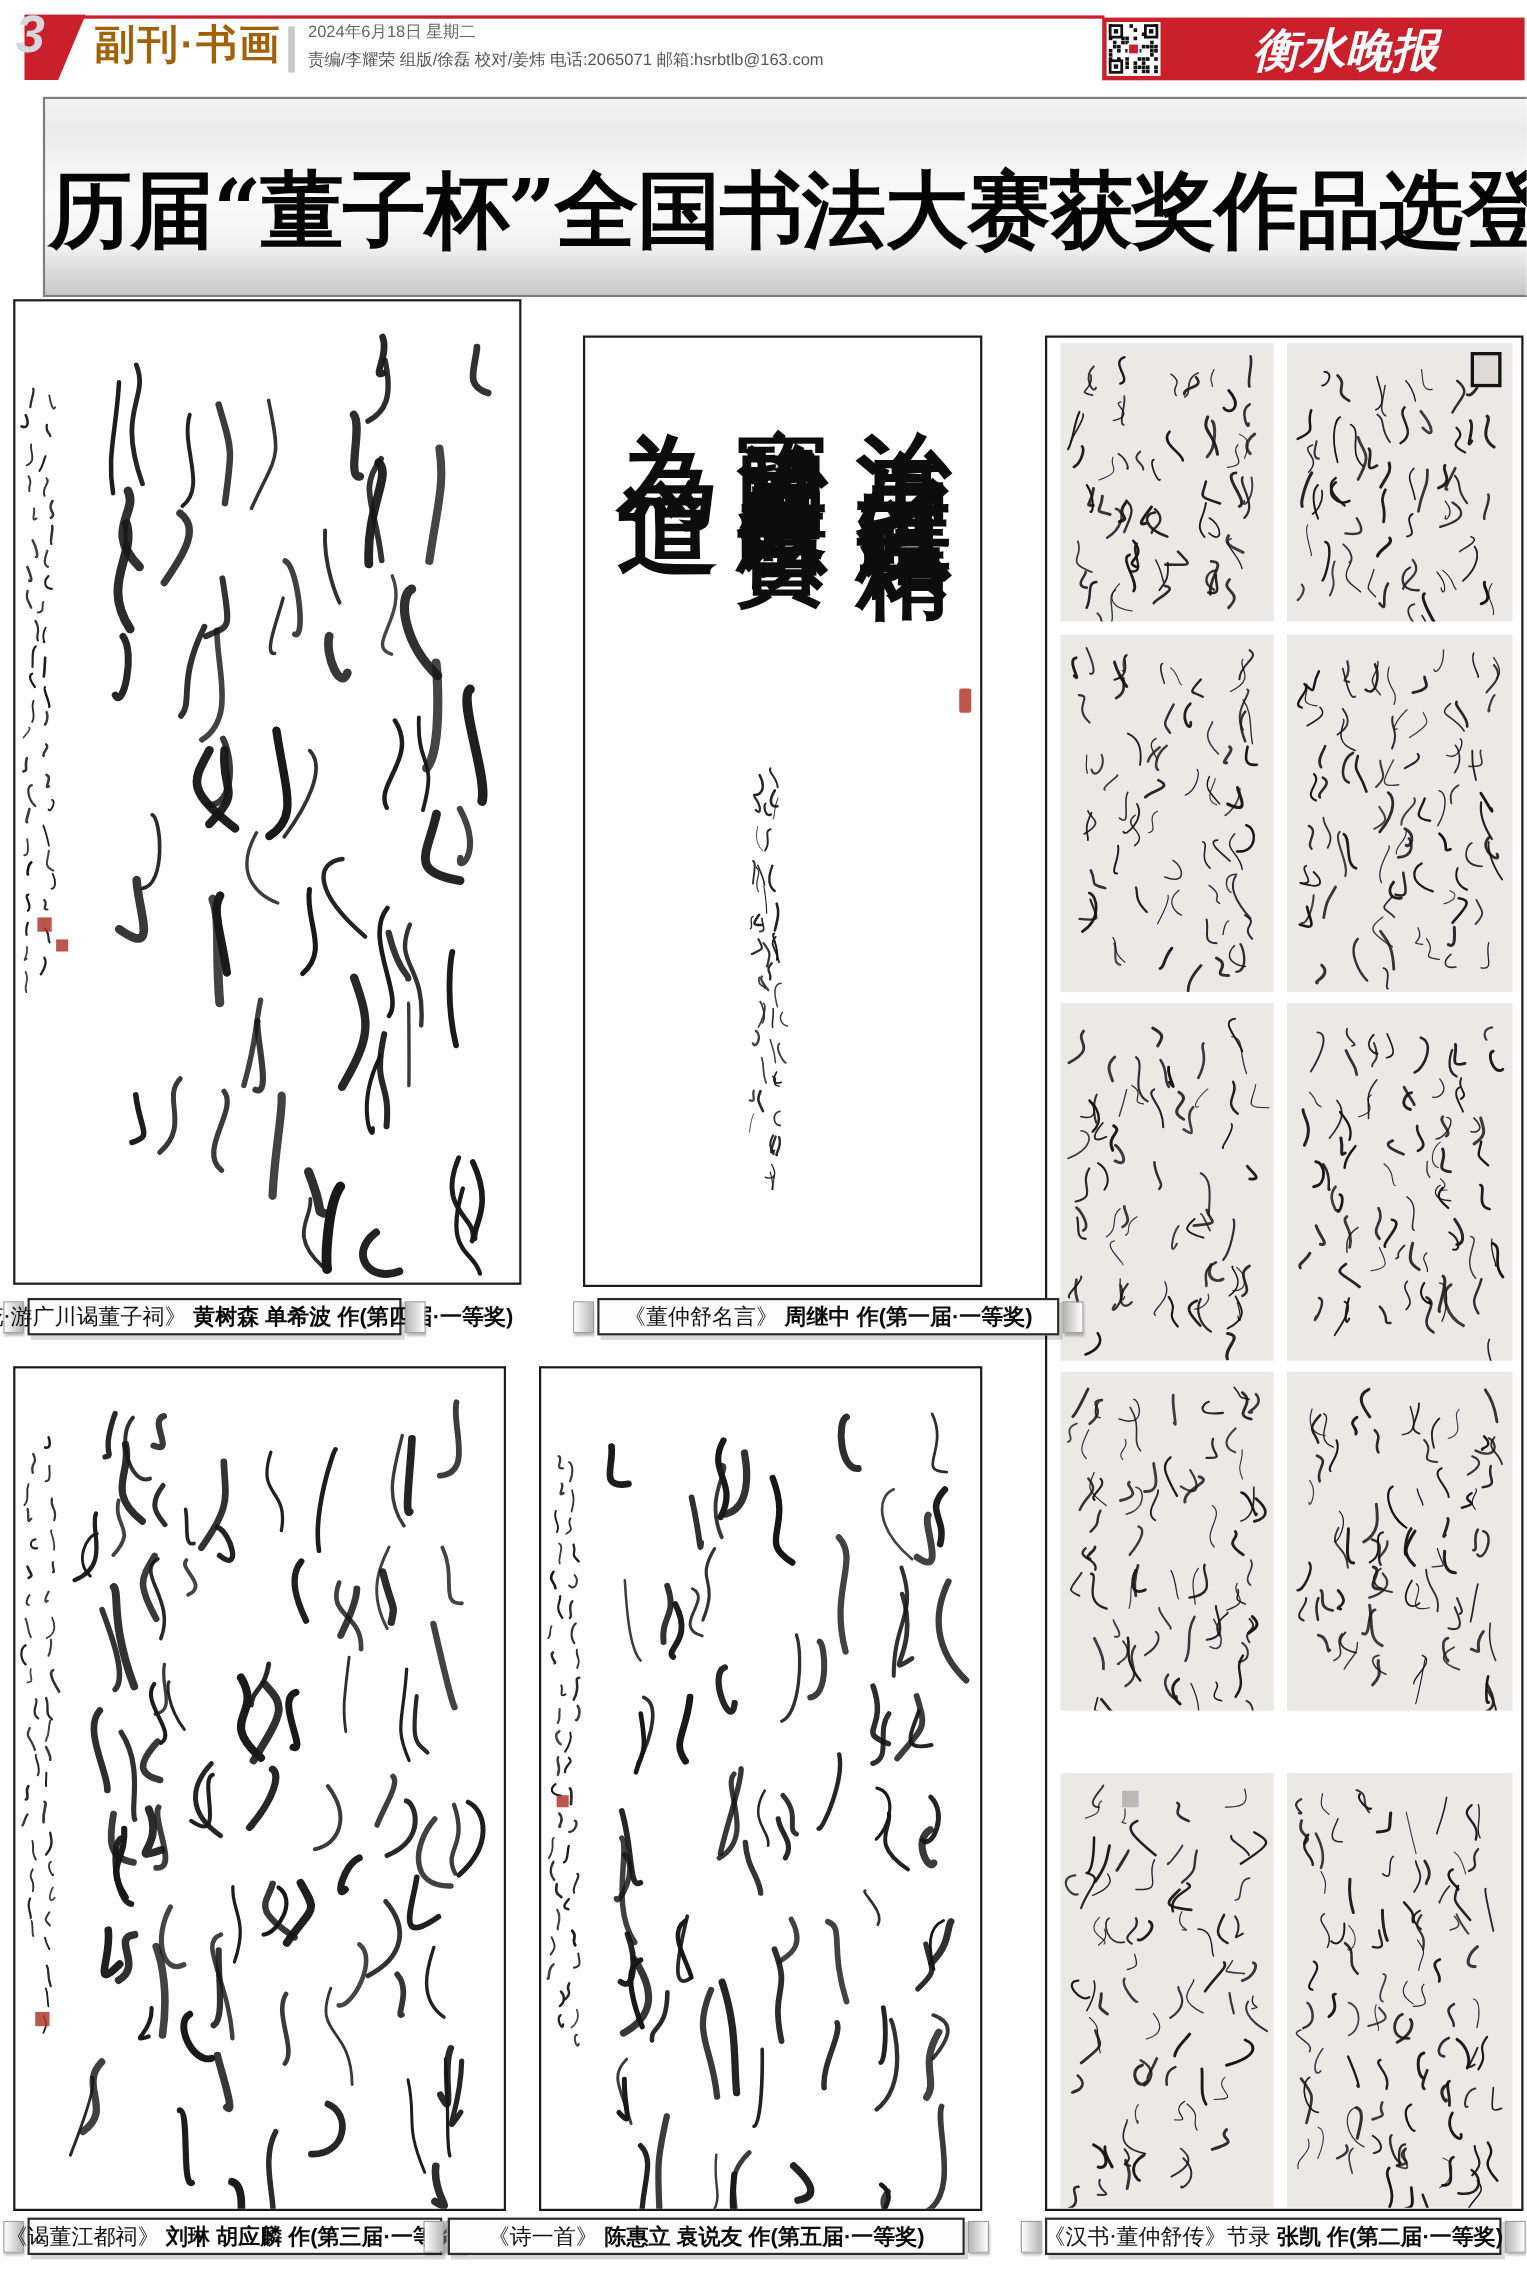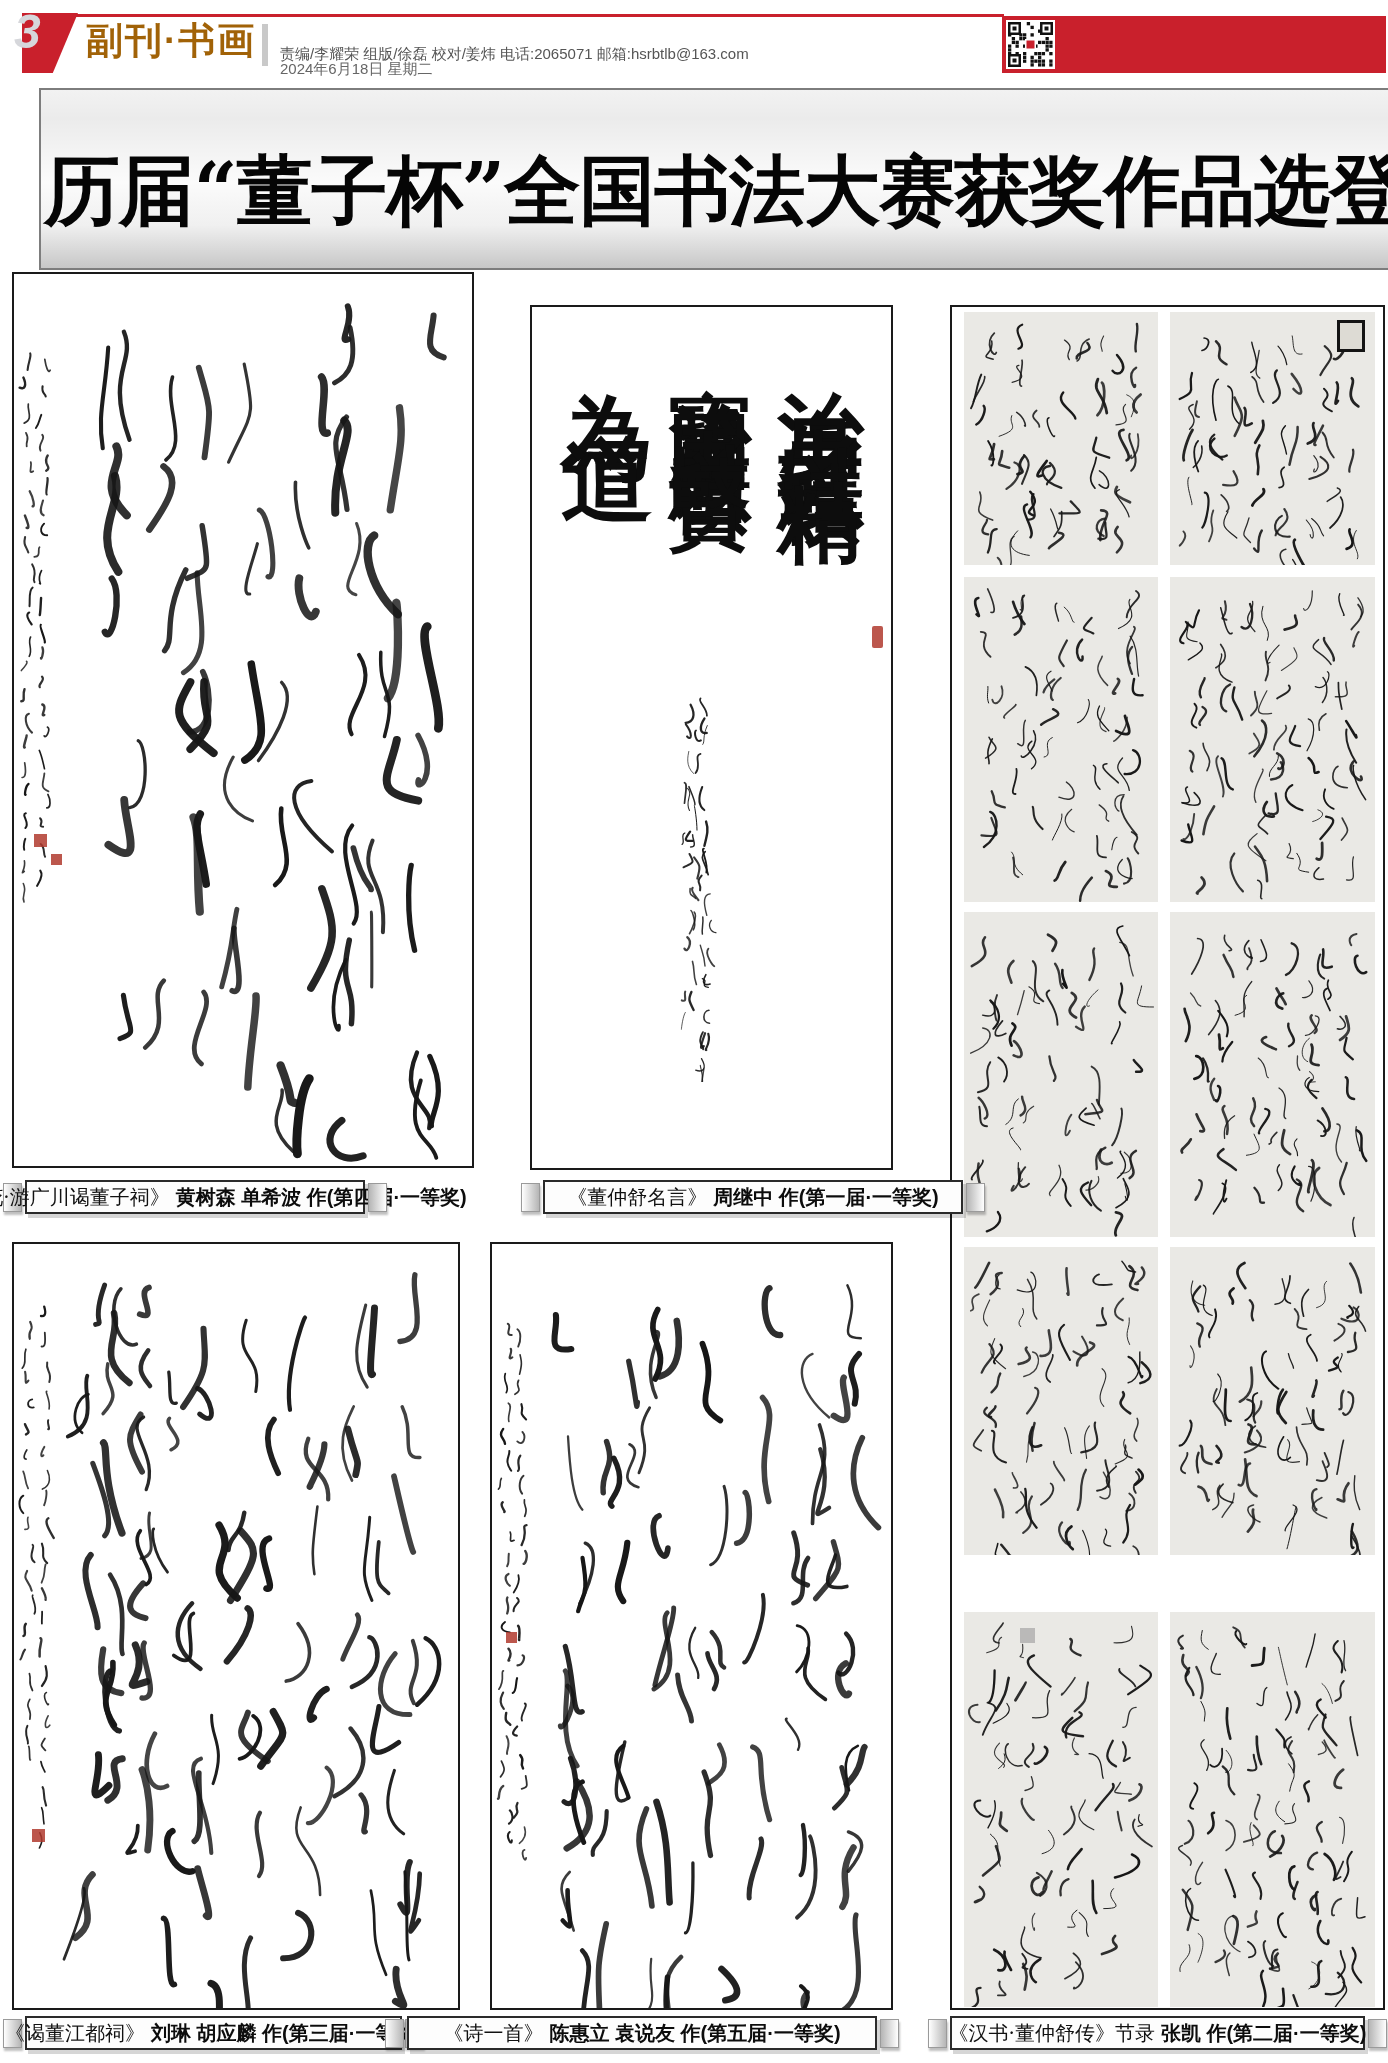--- a/index.html
+++ b/index.html
@@ -8,21 +8,21 @@
 
   
   .masthead-rule{position:absolute;left:74px;top:14px;width:930px;height:3px;background:#c9202c;}
   .page-badge{position:absolute;left:22px;top:13px;width:56px;height:60px;background:#c9202c;
               clip-path:polygon(0 0,100% 0,55% 100%,0 100%);}
   .page-number{position:absolute;left:14px;top:4px;font-size:48px;font-weight:bold;font-style:italic;
                color:#d6d7db;letter-spacing:-3px;z-index:3;}
   .section-title{position:absolute;left:86px;top:16px;font-size:37px;font-weight:bold;color:#a16207;
                  letter-spacing:2px;font-family:"Liberation Sans","DejaVu Sans",sans-serif;}
   .header-divider{position:absolute;left:262px;top:24px;width:6px;height:42px;background:#c9c9c9;}
-  .date-line{position:absolute;left:280px;top:20px;font-size:15px;color:#666;margin-top:40px;}
+  .date-line{position:absolute;left:280px;top:20px;font-size:15px;color:#666;}
   .staff-line{position:absolute;left:280px;top:45px;font-size:15px;color:#555;}
   .masthead-banner{position:absolute;left:1002px;top:16px;width:384px;height:57px;background:#c9202c;}
   .qr{position:absolute;left:4px;top:4px;width:49px;height:49px;background:#fff;}
   .masthead-name{position:absolute;left:64px;top:2px;width:314px;text-align:center;font-size:42px;
                  font-weight:bold;font-style:italic;color:#ffffff;
                  font-family:"DejaVu Serif","Liberation Serif",serif;}
 
   
   .headline-band{position:absolute;left:10px;top:88px;width:1366px;height:178px;
      border:2px solid #7d7d7d;
@@ -150,20 +150,21 @@
         <rect x="6.5" y="6.5" width="4" height="4" fill="#111"></rect>
         <rect x="34" y="2" width="13" height="13" fill="#111"></rect>
         <rect x="36.5" y="4.5" width="8" height="8" fill="#fff"></rect>
         <rect x="38.5" y="6.5" width="4" height="4" fill="#111"></rect>
         <rect x="2" y="34" width="13" height="13" fill="#111"></rect>
         <rect x="4.5" y="36.5" width="8" height="8" fill="#fff"></rect>
         <rect x="6.5" y="38.5" width="4" height="4" fill="#111"></rect>
         <rect x="19" y="19" width="11" height="11" fill="#fff"></rect>
         <rect x="20.5" y="20.5" width="8" height="8" fill="#c9202c"></rect>
       </svg>
+    <div class="masthead-name">衡水晚报</div>
   </div>
 
   <div class="headline-band">
     <div class="headline">历届“董子杯”全国书法大赛获奖作品选登</div>
   </div>
 
   <div class="work" id="w1">
       <svg viewBox="0 0 458 892" class="art">
         <path d="M419.6 41.6 C417.9 61.9,408.1 76.9,429.7 83.3" stroke="#161616" fill="none" stroke-width="6.1" stroke-linecap="round" opacity="0.88"></path>
         <path d="M385.5 133.8 C390.3 166.0,384.3 182.3,376.3 235.8" stroke="#161616" fill="none" stroke-width="7.4" stroke-linecap="round" opacity="0.80"></path>

